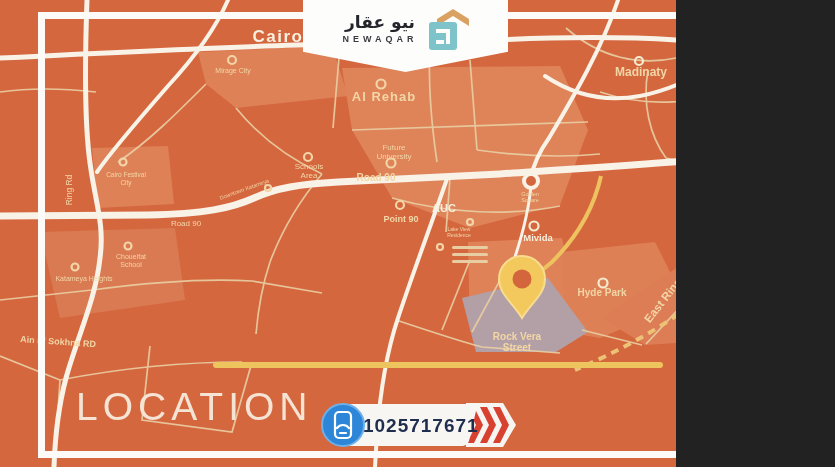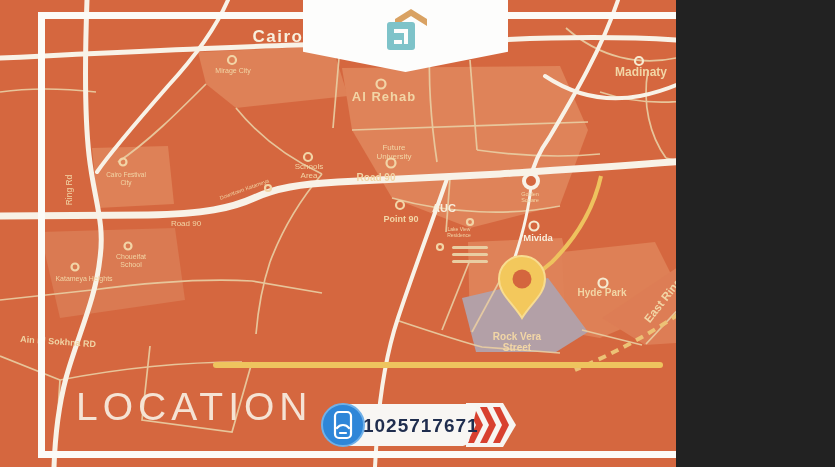--- a/index.html
+++ b/index.html
@@ -159,20 +159,24 @@
 
     <g transform="translate(522,284)">
       <path d="M0,34 C-10,18 -23,10 -23,-5 A23,23 0 1 1 23,-5 C23,10 10,18 0,34 Z" fill="#f3c85c" stroke="#f8dc90" stroke-width="2"></path>
       <circle cy="-5" r="9.5" fill="#d4663e"></circle>
     </g>
 
     <rect x="41.5" y="15.5" width="775" height="439" fill="none" stroke="#fcfbf7" stroke-width="7"></rect>
   </svg>
 
   <div class="logo-banner">
+    <div class="logo-text">
+      <span class="logo-ar">نيو عقار</span>
+      <span class="logo-en">NEWAQAR</span>
+    </div>
     <svg width="42" height="46" viewBox="0 0 42 46">
       <path d="M10,13 L26,3 L42,13 L42,20 L26,10 L10,20 Z" fill="#d9a263"></path>
       <rect x="2" y="16" width="28" height="28" rx="3" fill="#7ec3c9"></rect>
       <rect x="9" y="23" width="14" height="4" fill="#fdfdfc"></rect>
       <rect x="19" y="23" width="4" height="15" fill="#fdfdfc"></rect>
       <rect x="9" y="34" width="8" height="4" fill="#fdfdfc"></rect>
     </svg>
   </div>
 
 

